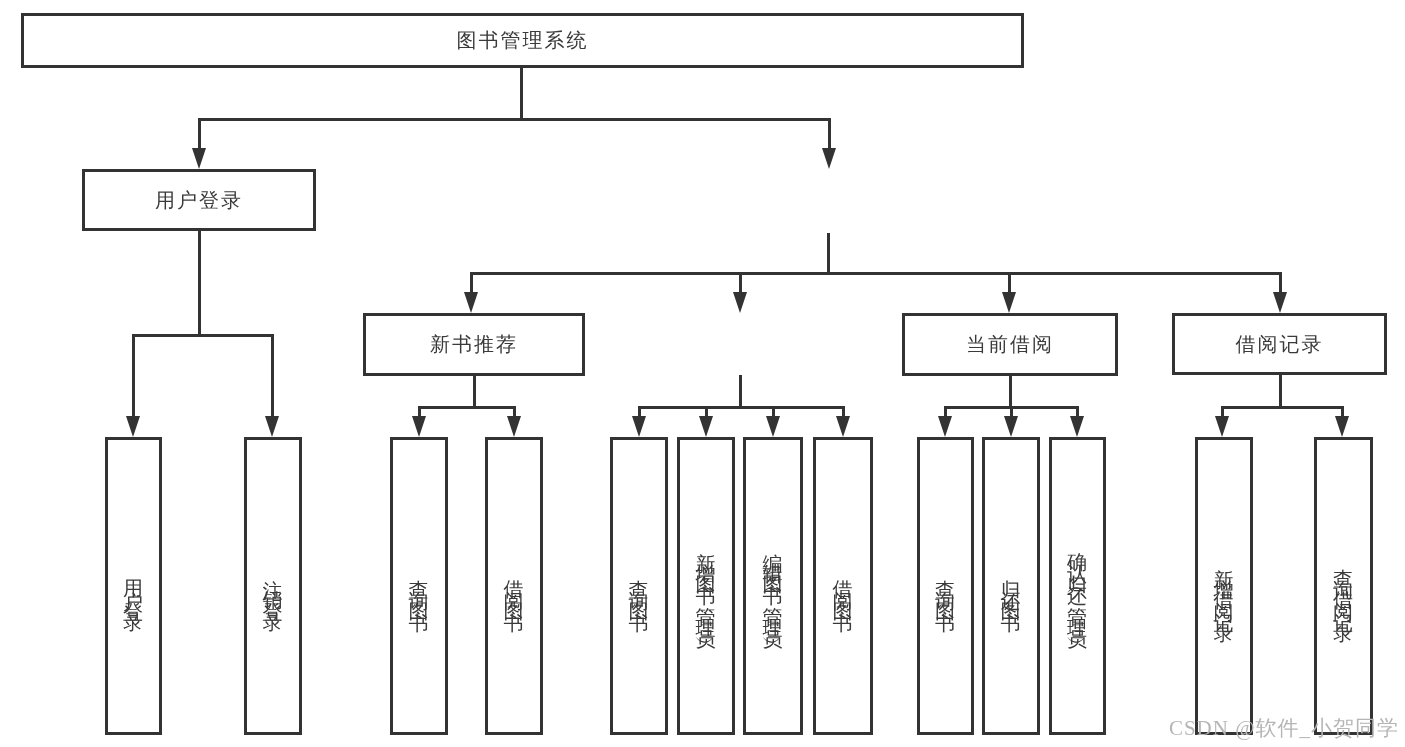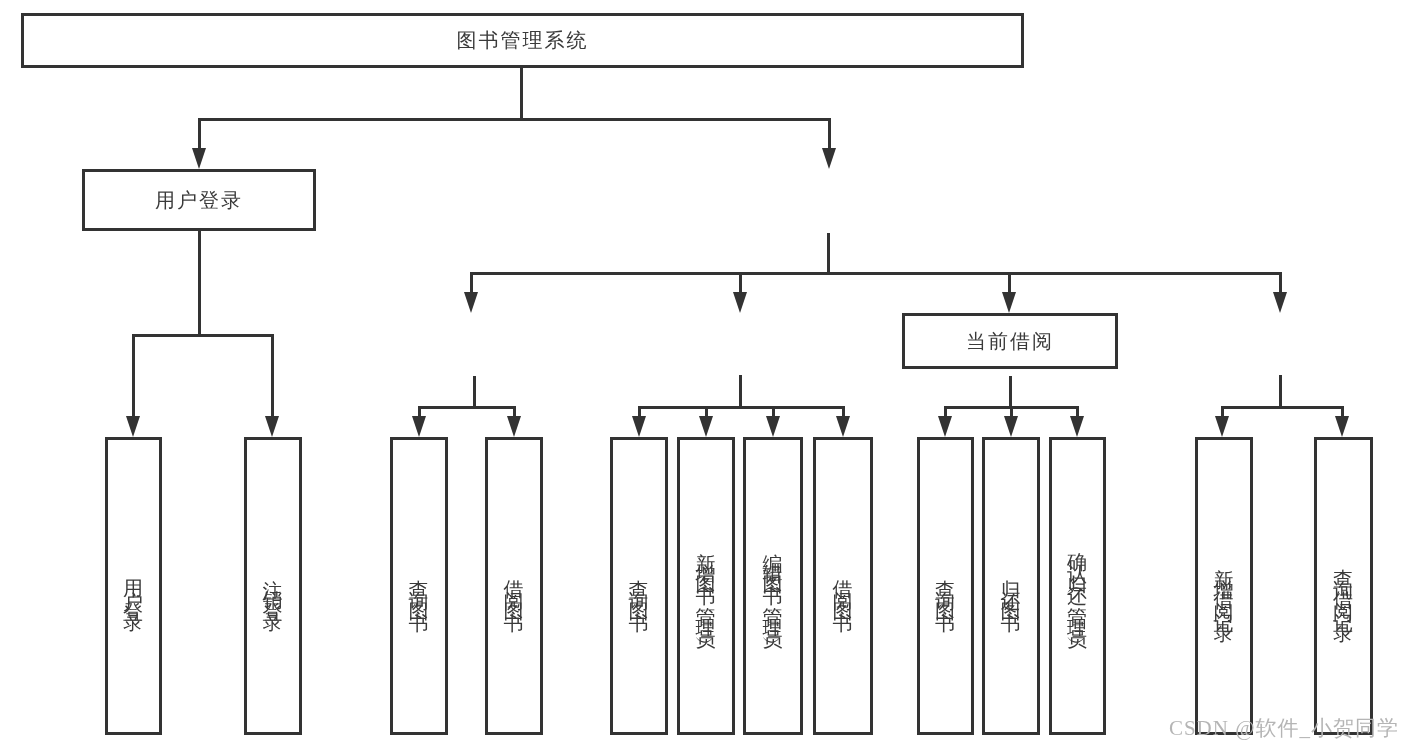--- a/index.html
+++ b/index.html
@@ -81,22 +81,28 @@
   <div class="hline" style="left:470px;top:272px;width:812px"></div>
   <div class="vline" style="left:470px;top:272px;height:24px"></div>
   <div class="arrow" style="left:464px;top:292px"></div>
   <div class="vline" style="left:739px;top:272px;height:24px"></div>
   <div class="arrow" style="left:733px;top:292px"></div>
   <div class="vline" style="left:1008px;top:272px;height:24px"></div>
   <div class="arrow" style="left:1002px;top:292px"></div>
   <div class="vline" style="left:1279px;top:272px;height:24px"></div>
   <div class="arrow" style="left:1273px;top:292px"></div>
 
-  <div class="box h" style="left:902px;top:313px;width:216px;height:56px">
+  <div class="box h" style="left:363px;top:313px;width:222px;height:63px">
+    <span>新书推荐</span>
+  </div>
+  <div class="box h" style="left:902px;top:313px;width:216px;height:63px">
     <span>当前借阅</span>
+  </div>
+  <div class="box h" style="left:1172px;top:313px;width:215px;height:62px">
+    <span>借阅记录</span>
   </div>
 
   <div class="vline" style="left:473px;top:376px;height:33px"></div>
   <div class="hline" style="left:418px;top:406px;width:98px"></div>
   <div class="vline" style="left:418px;top:406px;height:14px"></div>
   <div class="arrow" style="left:412px;top:416px"></div>
   <div class="vline" style="left:513px;top:406px;height:14px"></div>
   <div class="arrow" style="left:507px;top:416px"></div>
 
   <div class="vline" style="left:739px;top:375px;height:34px"></div>

